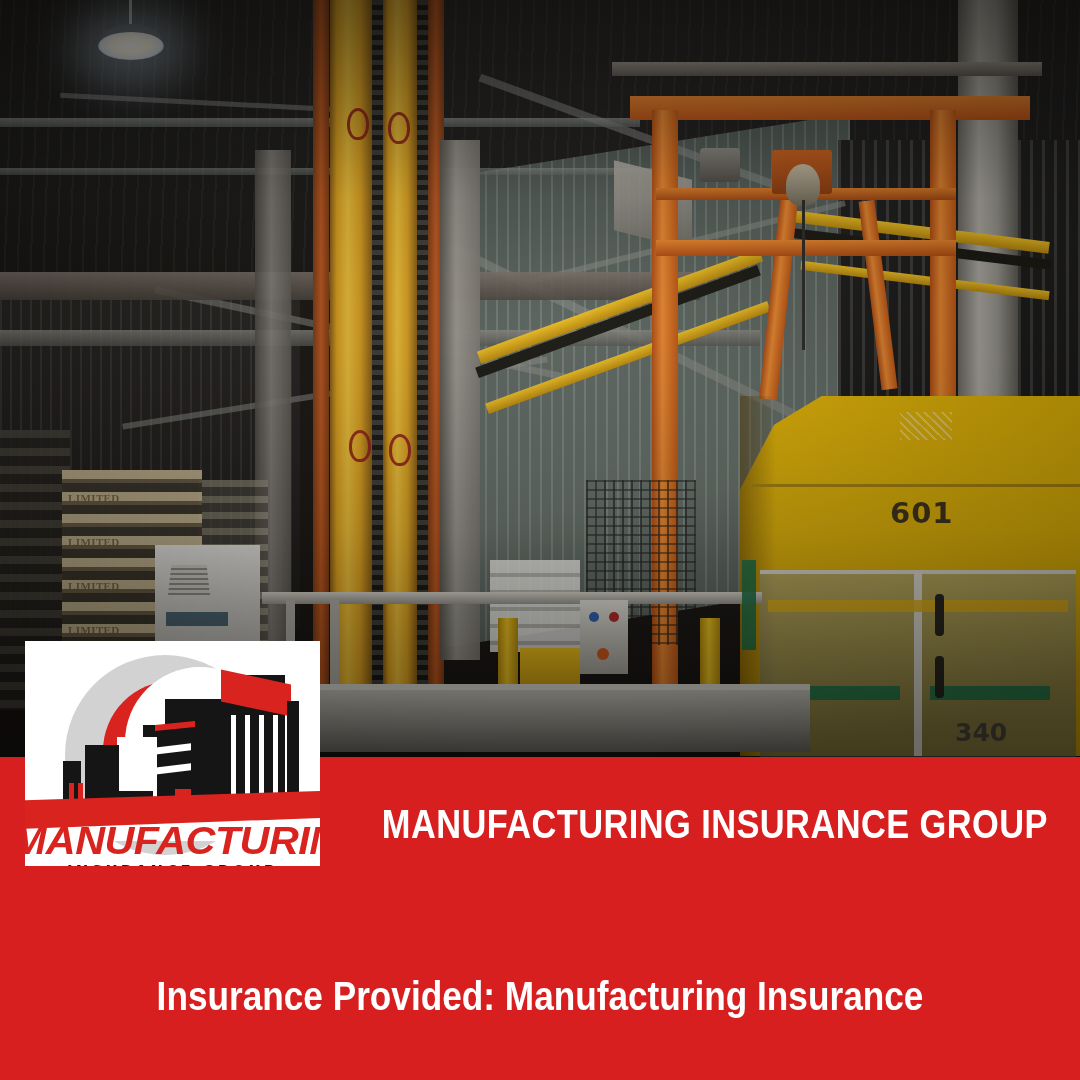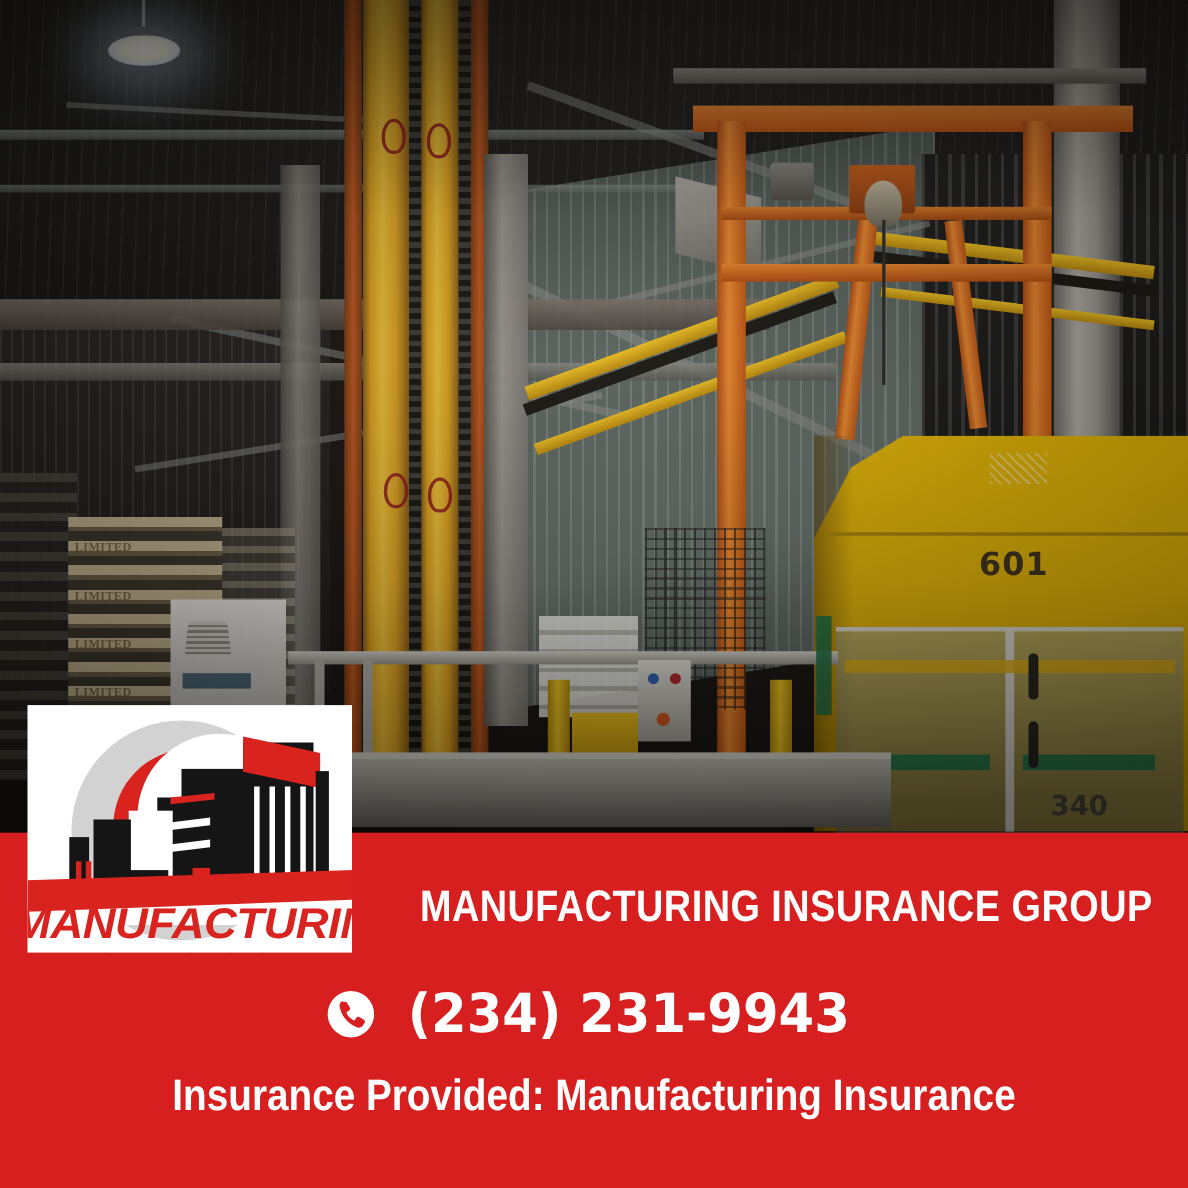--- a/index.html
+++ b/index.html
@@ -421,23 +421,16 @@
 
     <div class="lg-redband"></div>
     <div class="lg-whitewedge"></div>
 
     <div class="lg-name">MANUFACTURING</div>
     <div class="lg-sub">INSURANCE GROUP</div>
   </div>
 
   <div class="headline">MANUFACTURING INSURANCE GROUP</div>
 
-  <div class="phone-row">
-    <svg class="phone-ico" viewBox="0 0 48 48" aria-hidden="true">
-      <circle cx="24" cy="24" r="22" fill="#ffffff"></circle>
-      <path fill="#d81f1f" d="M17.6 12.6c1.0-.6 2.2-.3 2.8.7l2.6 4.3c.6 1.0.3 2.3-.7 2.9l-1.9 1.2c-.5.3-.7.9-.5 1.4a14.6 14.6 0 0 0 6.6 6.7c.5.2 1.1 0 1.4-.5l1.2-1.9c.6-1.0 1.9-1.3 2.9-.7l4.3 2.6c1.0.6 1.3 1.9.7 2.9l-1.5 2.4c-1.1 1.8-3.3 2.6-5.3 1.9-4.3-1.5-8.0-4.0-11.0-7.5s-5.0-7.6-5.9-12.1c-.4-2.1.6-4.2 2.5-5.1z"></path>
-    </svg>
-    <span class="phone-num">(234) 231-9943</span>
-  </div>
 
   <div class="provided">Insurance Provided: Manufacturing Insurance</div>
 
 </div>
 
 </body></html>

